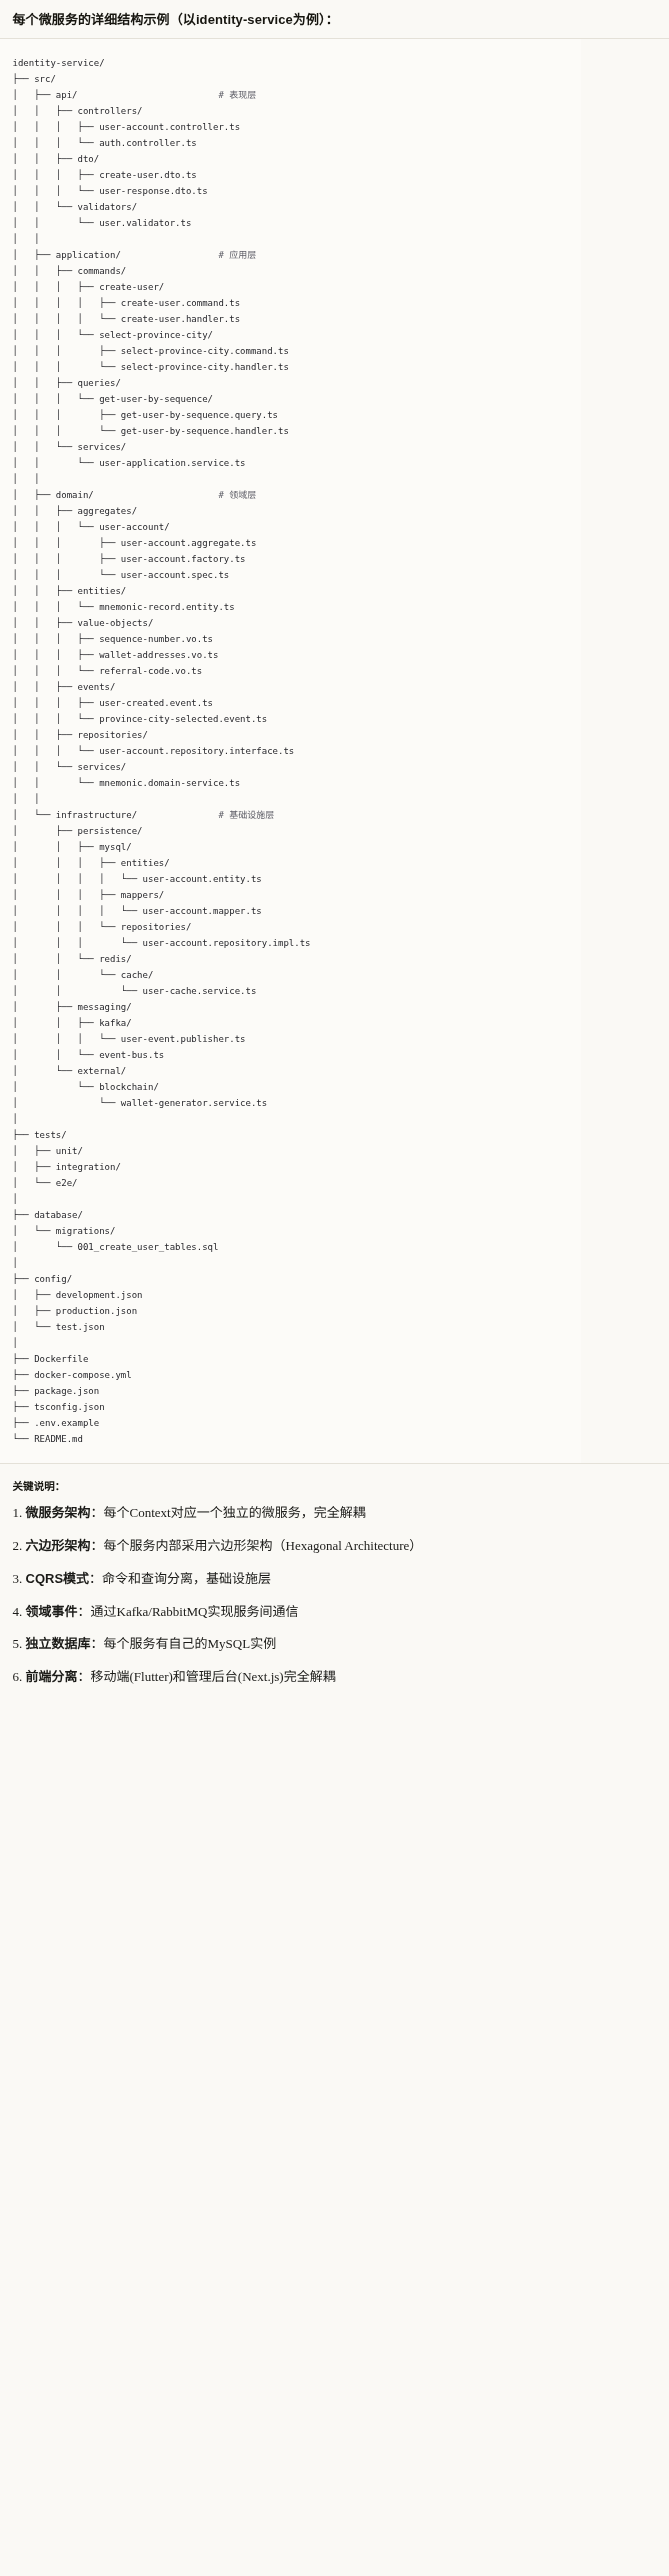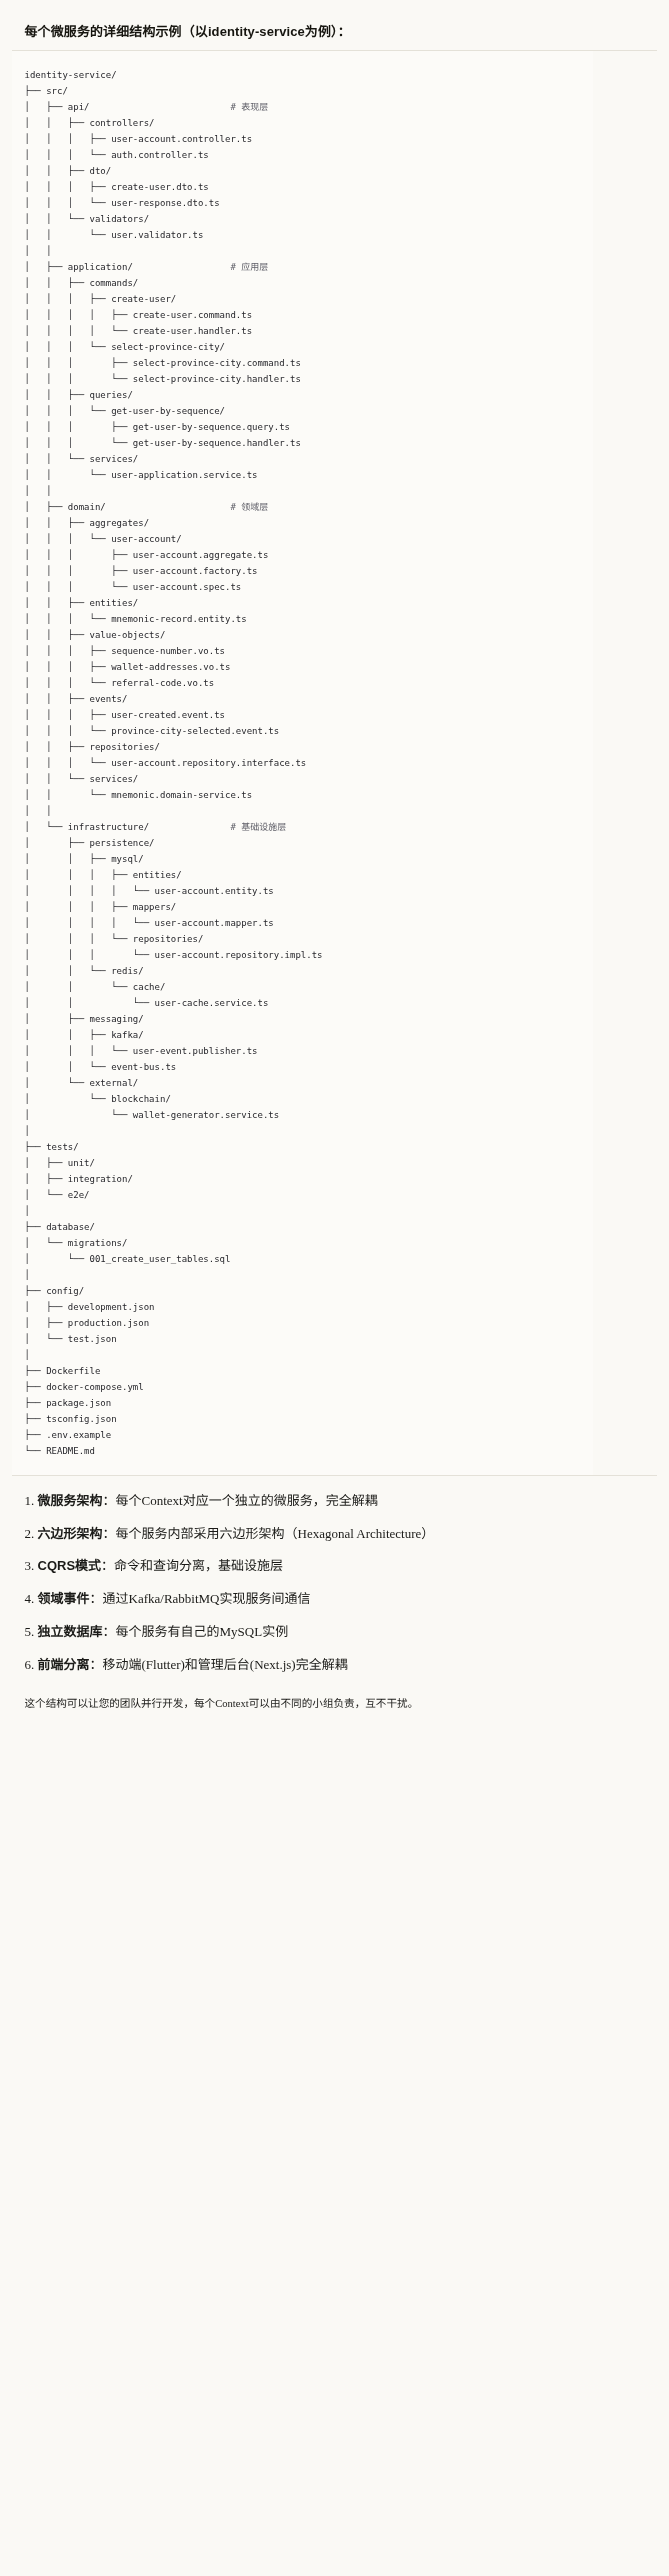--- a/index.html
+++ b/index.html
@@ -11,21 +11,21 @@
   body {
     width: 669px;
     font-family: "Liberation Serif", "DejaVu Serif", serif;
     color: #1a1a18;
     -webkit-font-smoothing: antialiased;
   }
   .page {
     width: 669px;
     box-sizing: border-box;
     background: #faf9f5;
-    padding: 12px;
+    padding: 0;
   }
 
   
   .doc-title {
     font-family: "Liberation Sans", "DejaVu Sans", sans-serif;
     font-weight: 700;
     font-size: 13px;
     line-height: 1.5;
     letter-spacing: 0.1px;
     color: #16150f;
@@ -196,26 +196,26 @@
 ├── docker-compose.yml
 ├── package.json
 ├── tsconfig.json
 ├── .env.example
 └── README.md</pre>
   </div>
 
   <hr class="rule">
 
   <div class="notes">
+    <div class="notes-title">关键说明：</div>
     <ol class="note-list">
         <li><span class="k">微服务架构</span><span>：每个Context对应一个独立的微服务，完全解耦</span></li>
         <li><span class="k">六边形架构</span><span>：每个服务内部采用六边形架构（Hexagonal Architecture）</span></li>
         <li><span class="k">CQRS模式</span><span>：命令和查询分离，基础设施层</span></li>
         <li><span class="k">领域事件</span><span>：通过Kafka/RabbitMQ实现服务间通信</span></li>
         <li><span class="k">独立数据库</span><span>：每个服务有自己的MySQL实例</span></li>
         <li><span class="k">前端分离</span><span>：移动端(Flutter)和管理后台(Next.js)完全解耦</span></li>
       </ol>
   </div>
 
-  <div class="closing">这个结构可以让您的团队并行开发，每个Context可以由不同的小组负责，互不干扰。</div>
 
 </div>
 
 
 </body></html>

